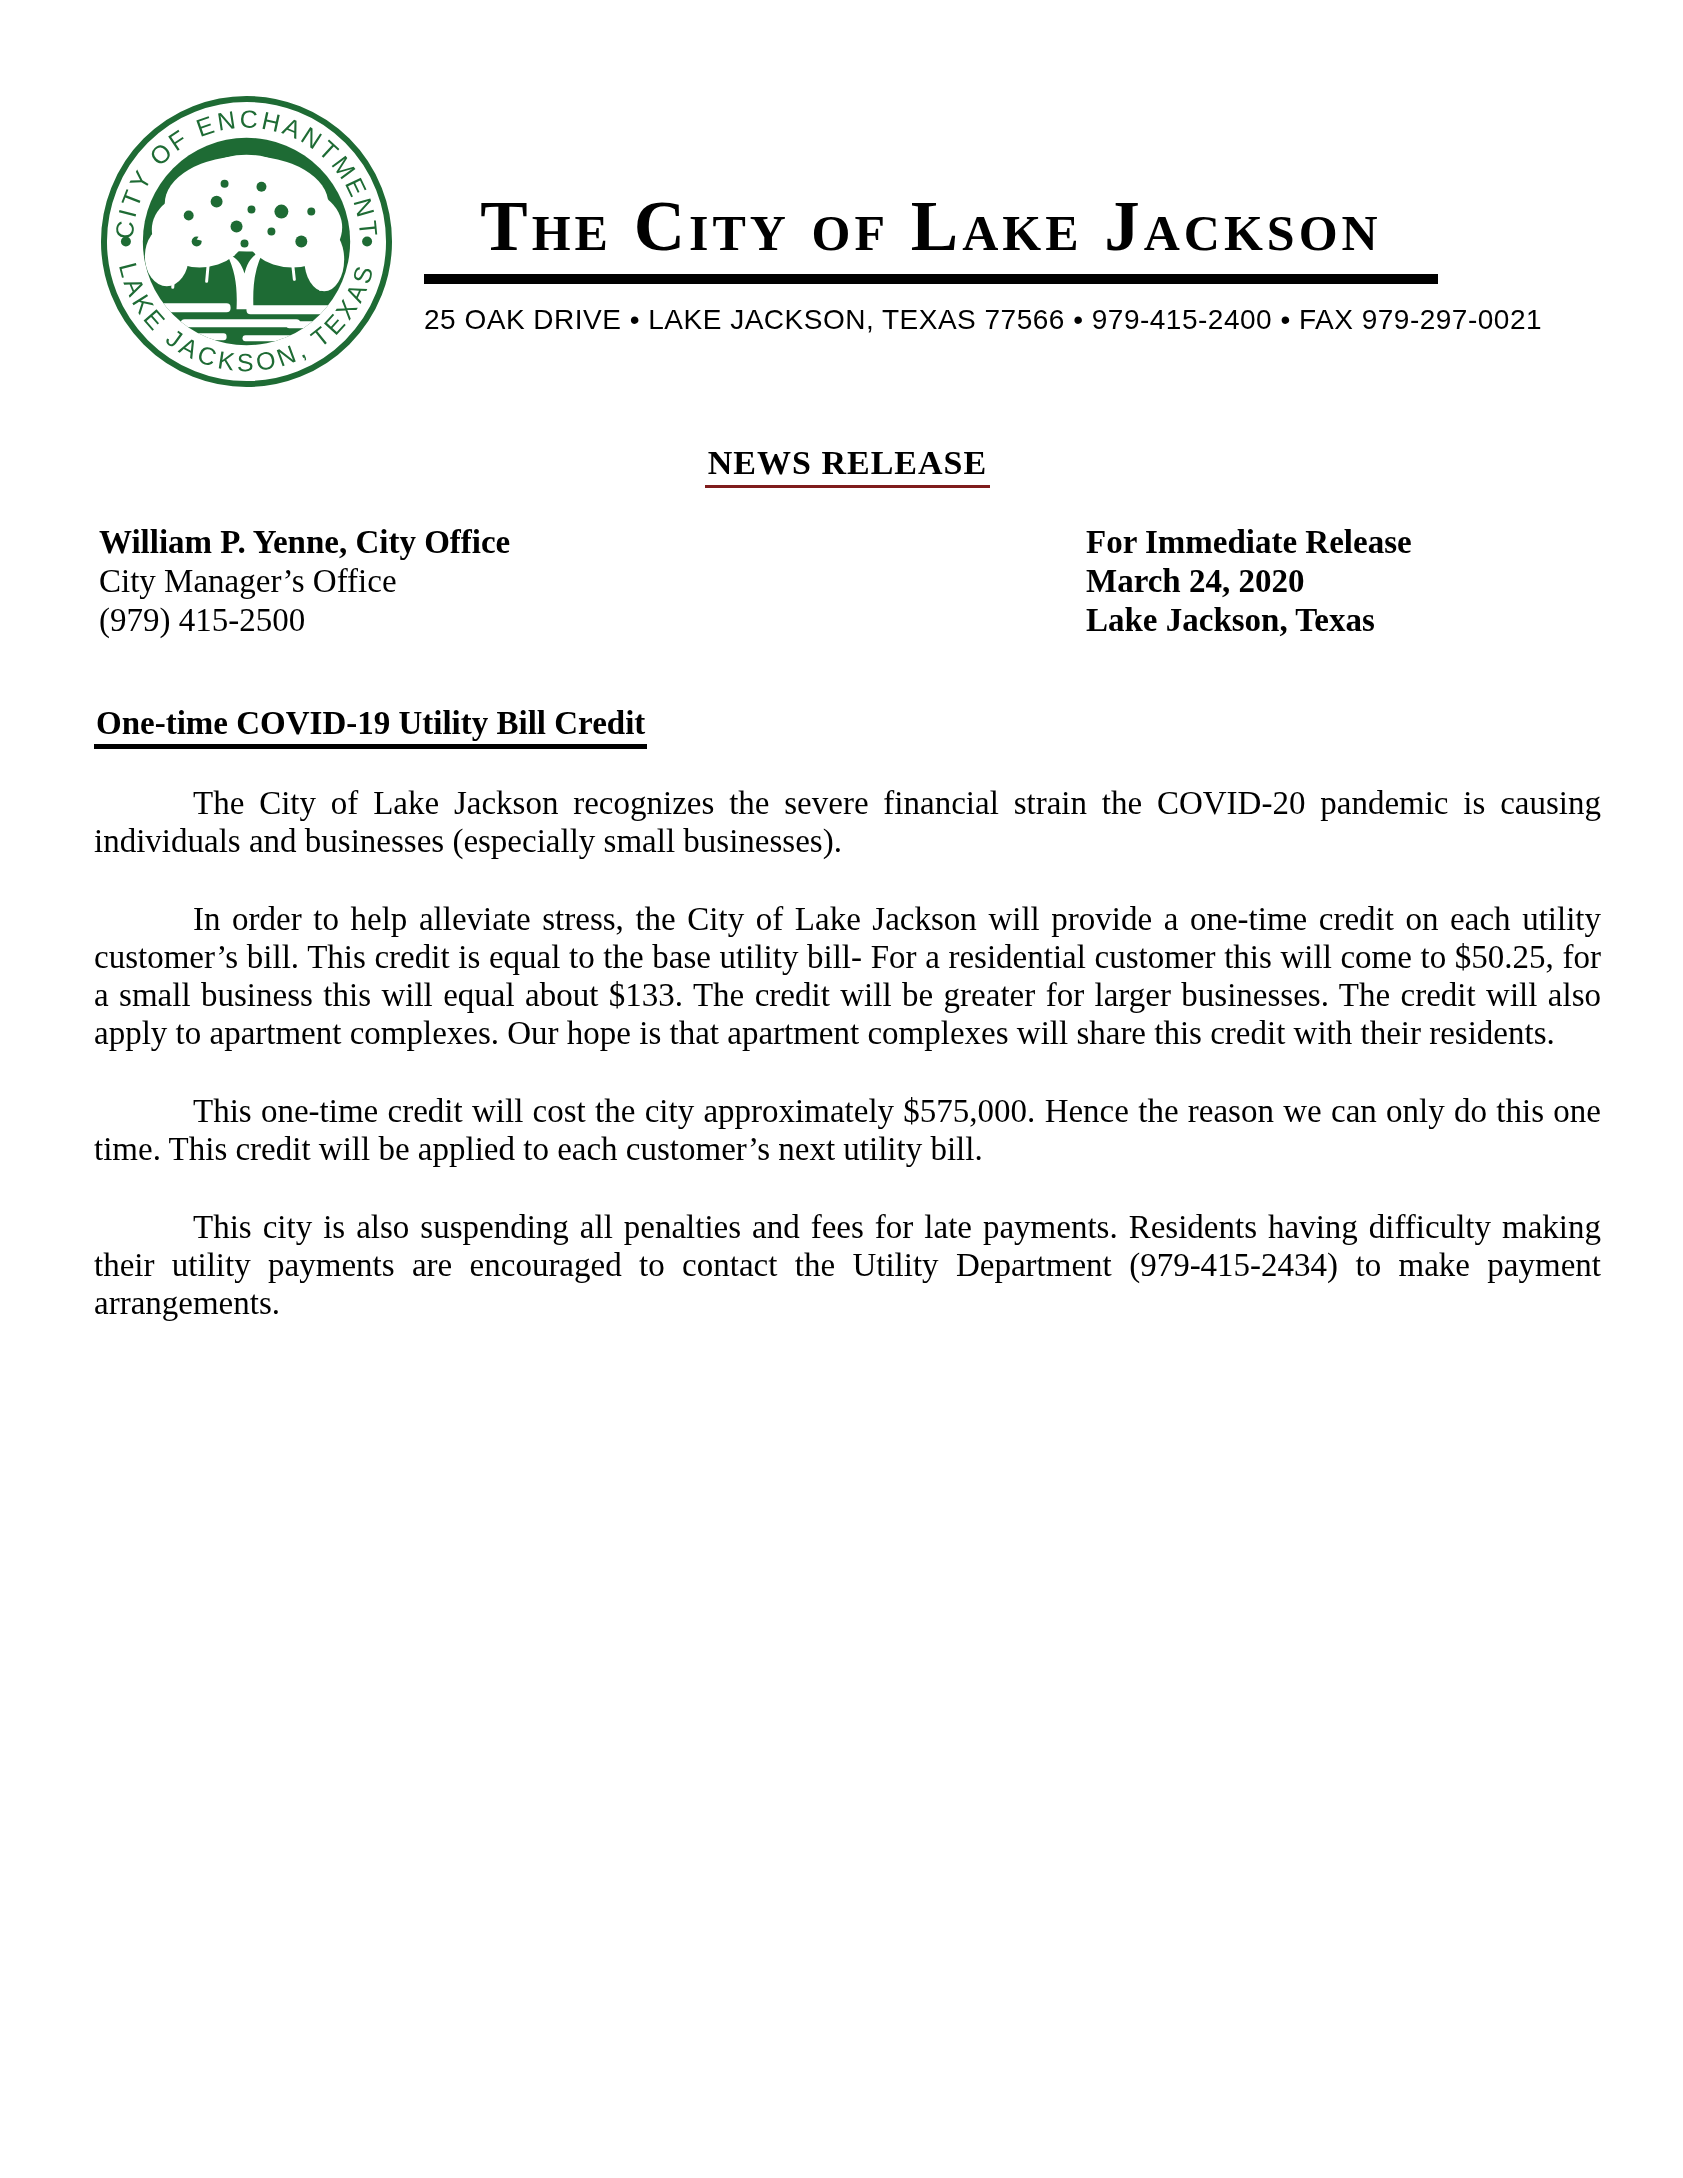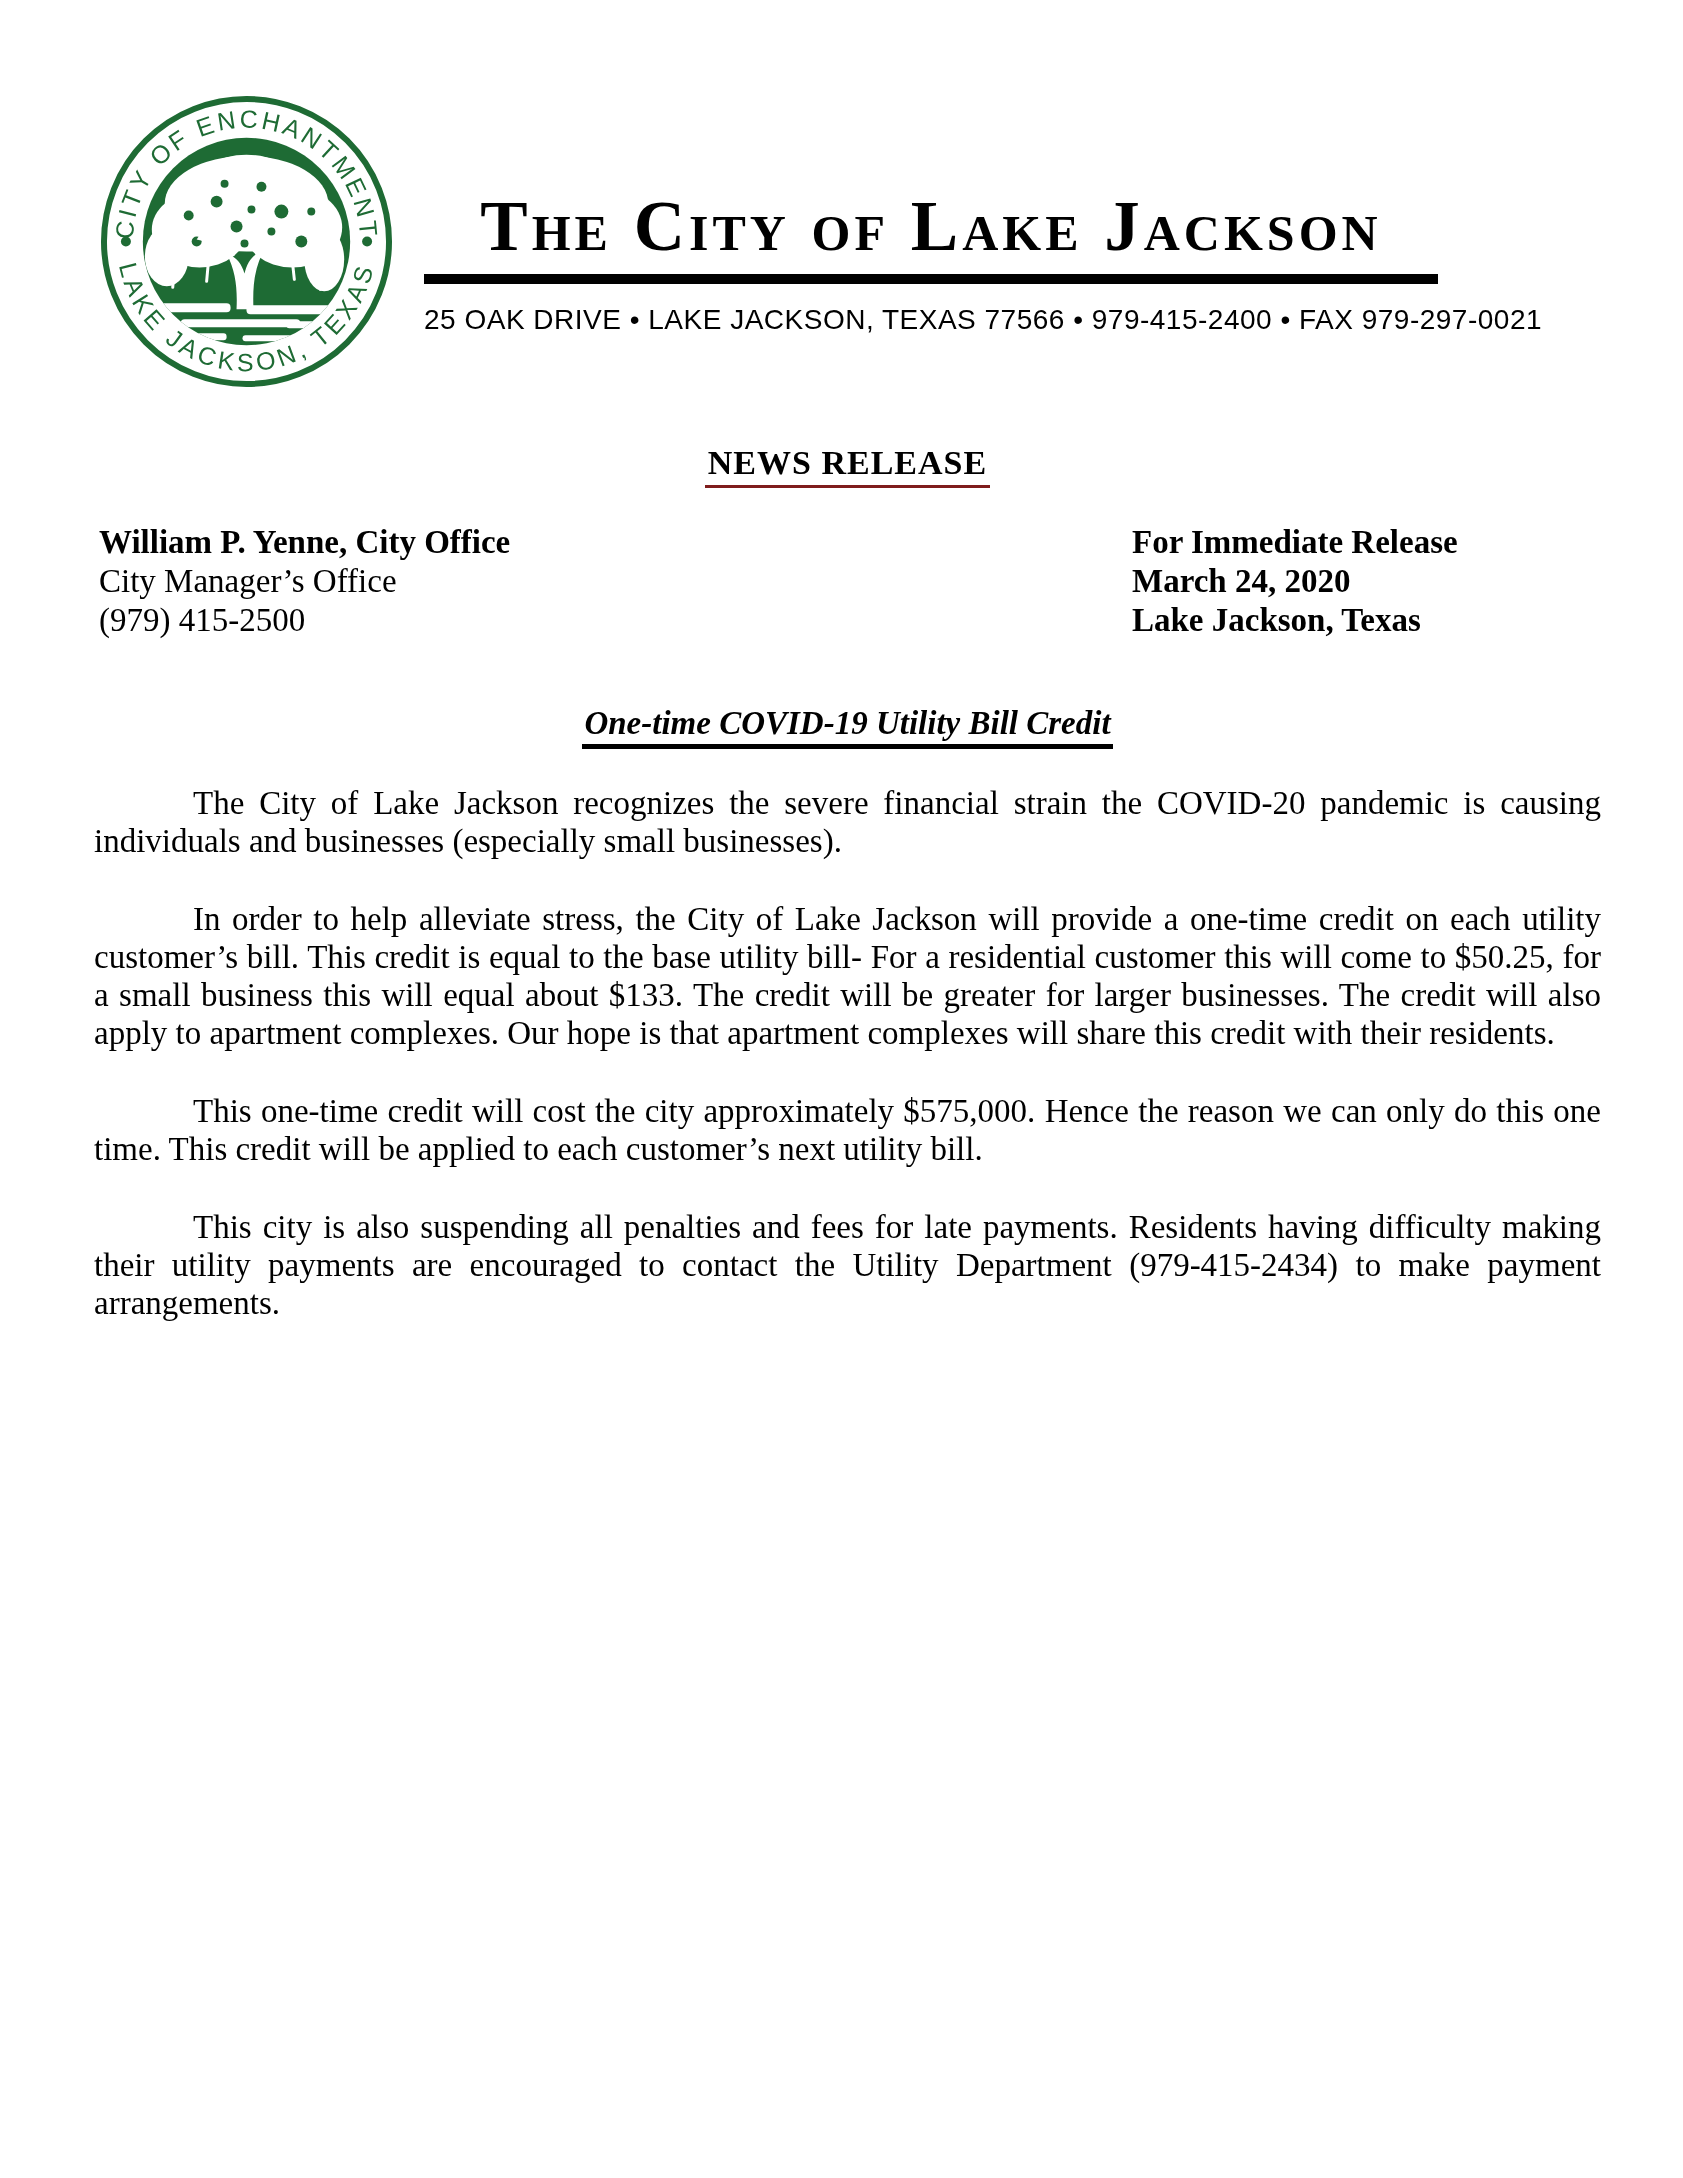--- a/index.html
+++ b/index.html
@@ -44,25 +44,25 @@
     display:inline-block;
     font-weight:bold;
     font-size:34px;
     letter-spacing:1px;
     padding:0 3px 3px 3px;
     border-bottom:3px solid #7f1d1d;
   }
   
   .contact{position:absolute;left:99px;top:523px;width:1502px;height:119px;}
   .contact-left{position:absolute;left:0;top:0;font-size:33px;line-height:39px;}
-  .contact-right{position:absolute;left:1033px;top:0;font-size:33px;line-height:39px;font-weight:bold;}
+  .contact-right{position:absolute;left:987px;top:0;font-size:33px;line-height:39px;font-weight:bold;}
   .contact-left .bold{font-weight:bold;}
   
   .subject{
-    position:absolute;left:94px;top:705px;width:1507px;text-align:center;font-style:italic;
+    position:absolute;left:94px;top:705px;width:1507px;text-align:left;
   }
   .subject .underlined{
     display:inline-block;
     font-weight:bold;
     font-size:33px;
     padding:0 2px 2px 2px;
     border-bottom:5px solid #000;
   }
   
   .body-text{

